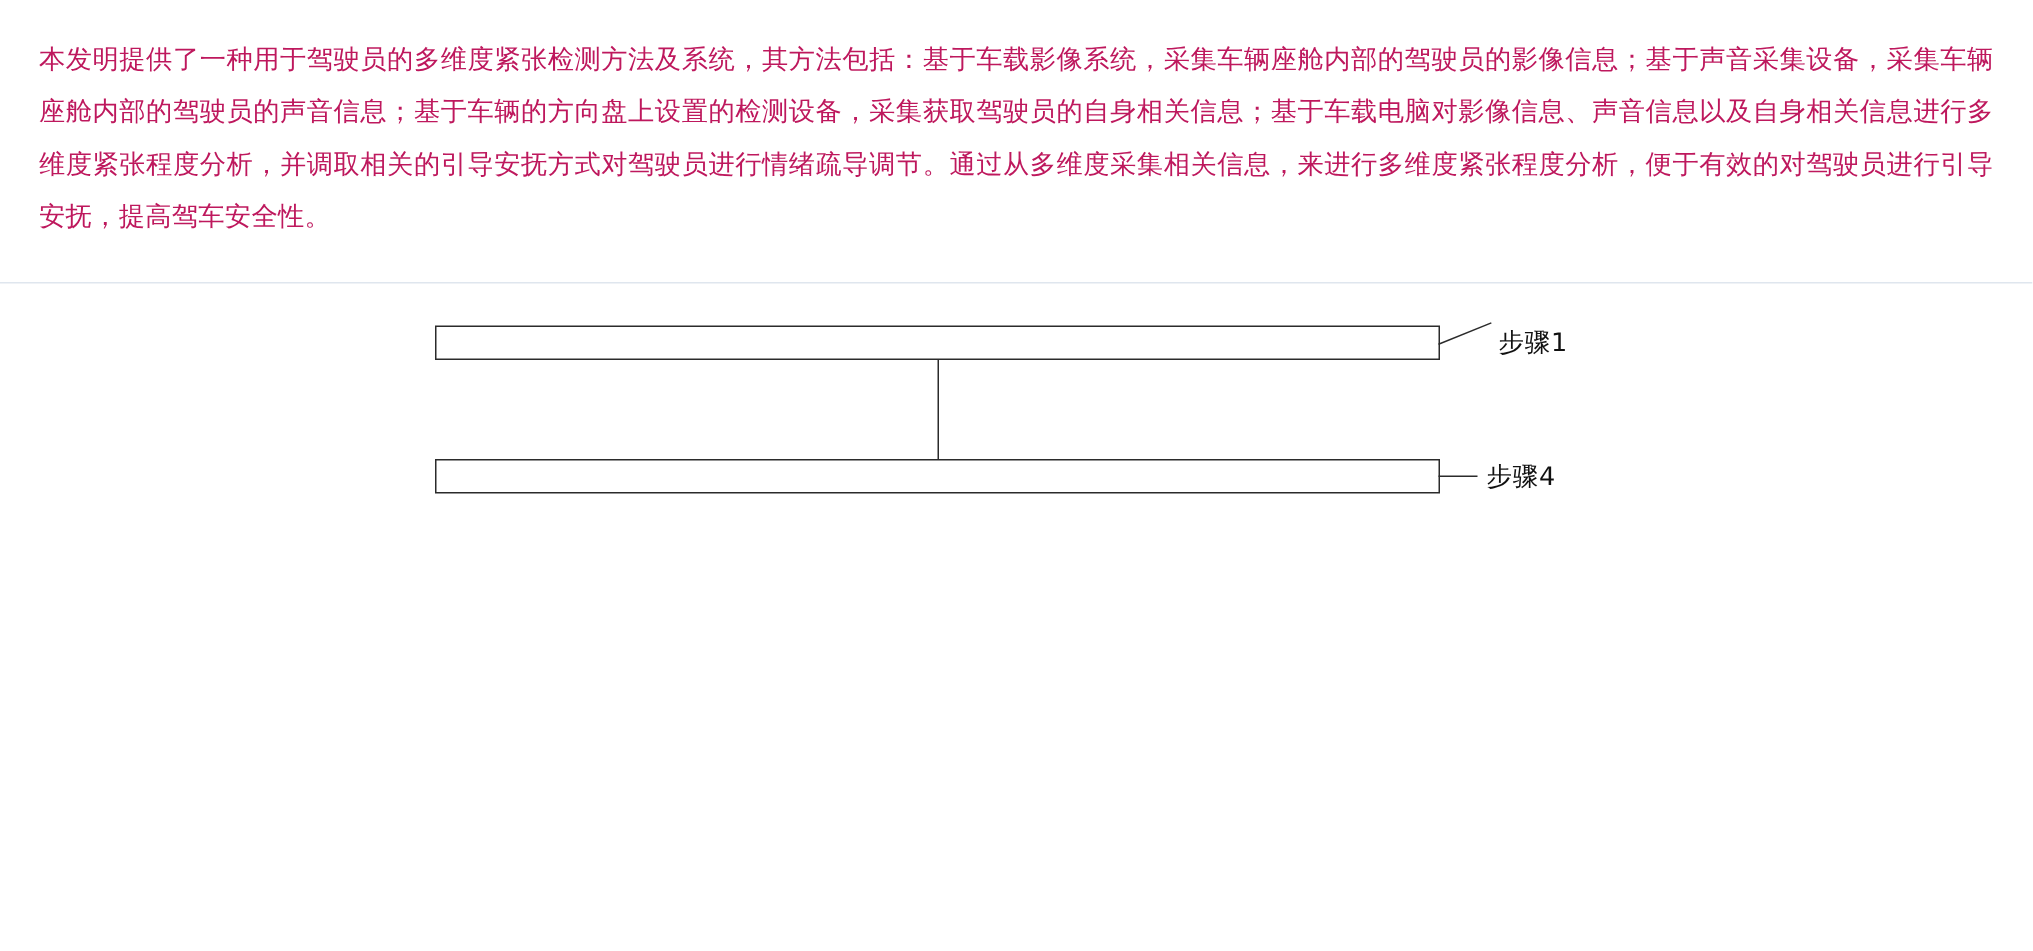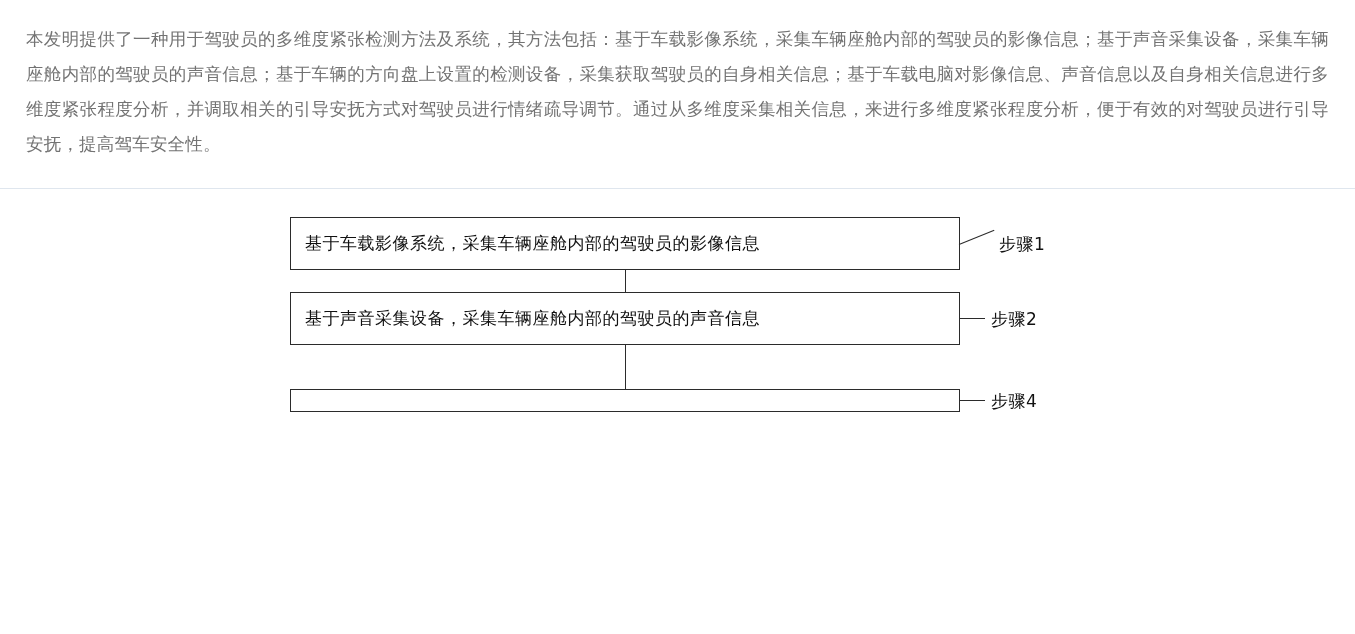--- a/index.html
+++ b/index.html
@@ -16,21 +16,21 @@
 
   
   .abstract {
     padding: 22px 26px 26px 26px;
     box-sizing: border-box;
   }
   .abstract p {
     margin: 0;
     font-size: 17.5px;
     line-height: 35px;
-    color: #737373;
+    color: #be185d;
     text-align: justify;
     letter-spacing: 0.2px;
   }
 
   
   .divider {
     height: 1px;
     background: #dfe6ee;
     margin: 0;
   }
@@ -121,35 +121,27 @@
 <div class="abstract">
   <p>本发明提供了一种用于驾驶员的多维度紧张检测方法及系统，其方法包括：基于车载影像系统，采集车辆座舱内部的驾驶员的影像信息；基于声音采集设备，采集车辆座舱内部的驾驶员的声音信息；基于车辆的方向盘上设置的检测设备，采集获取驾驶员的自身相关信息；基于车载电脑对影像信息、声音信息以及自身相关信息进行多维度紧张程度分析，并调取相关的引导安抚方式对驾驶员进行情绪疏导调节。通过从多维度采集相关信息，来进行多维度紧张程度分析，便于有效的对驾驶员进行引导安抚，提高驾车安全性。</p>
 </div>
 
 <div class="divider"></div>
 
 <div class="figure-area">
   <div class="flow">
 
     <div class="node">
-      <span class="node-text">基于车载影像系统，采集车辆座舱内部的驾驶员的影像信息</span>
       <span class="label-wrap">
         <span class="leader slanted"></span>
         <span class="step-label">步骤1</span>
       </span>
     </div>
     <div class="connector"></div>
 
-    <div class="node">
-      <span class="node-text">基于声音采集设备，采集车辆座舱内部的驾驶员的声音信息</span>
-      <span class="label-wrap">
-        <span class="leader"></span>
-        <span class="step-label">步骤2</span>
-      </span>
-    </div>
     <div class="connector"></div>
 
     <div class="connector"></div>
 
     <div class="node">
       <span class="label-wrap">
         <span class="leader"></span>
         <span class="step-label">步骤4</span>
       </span>
     </div>

